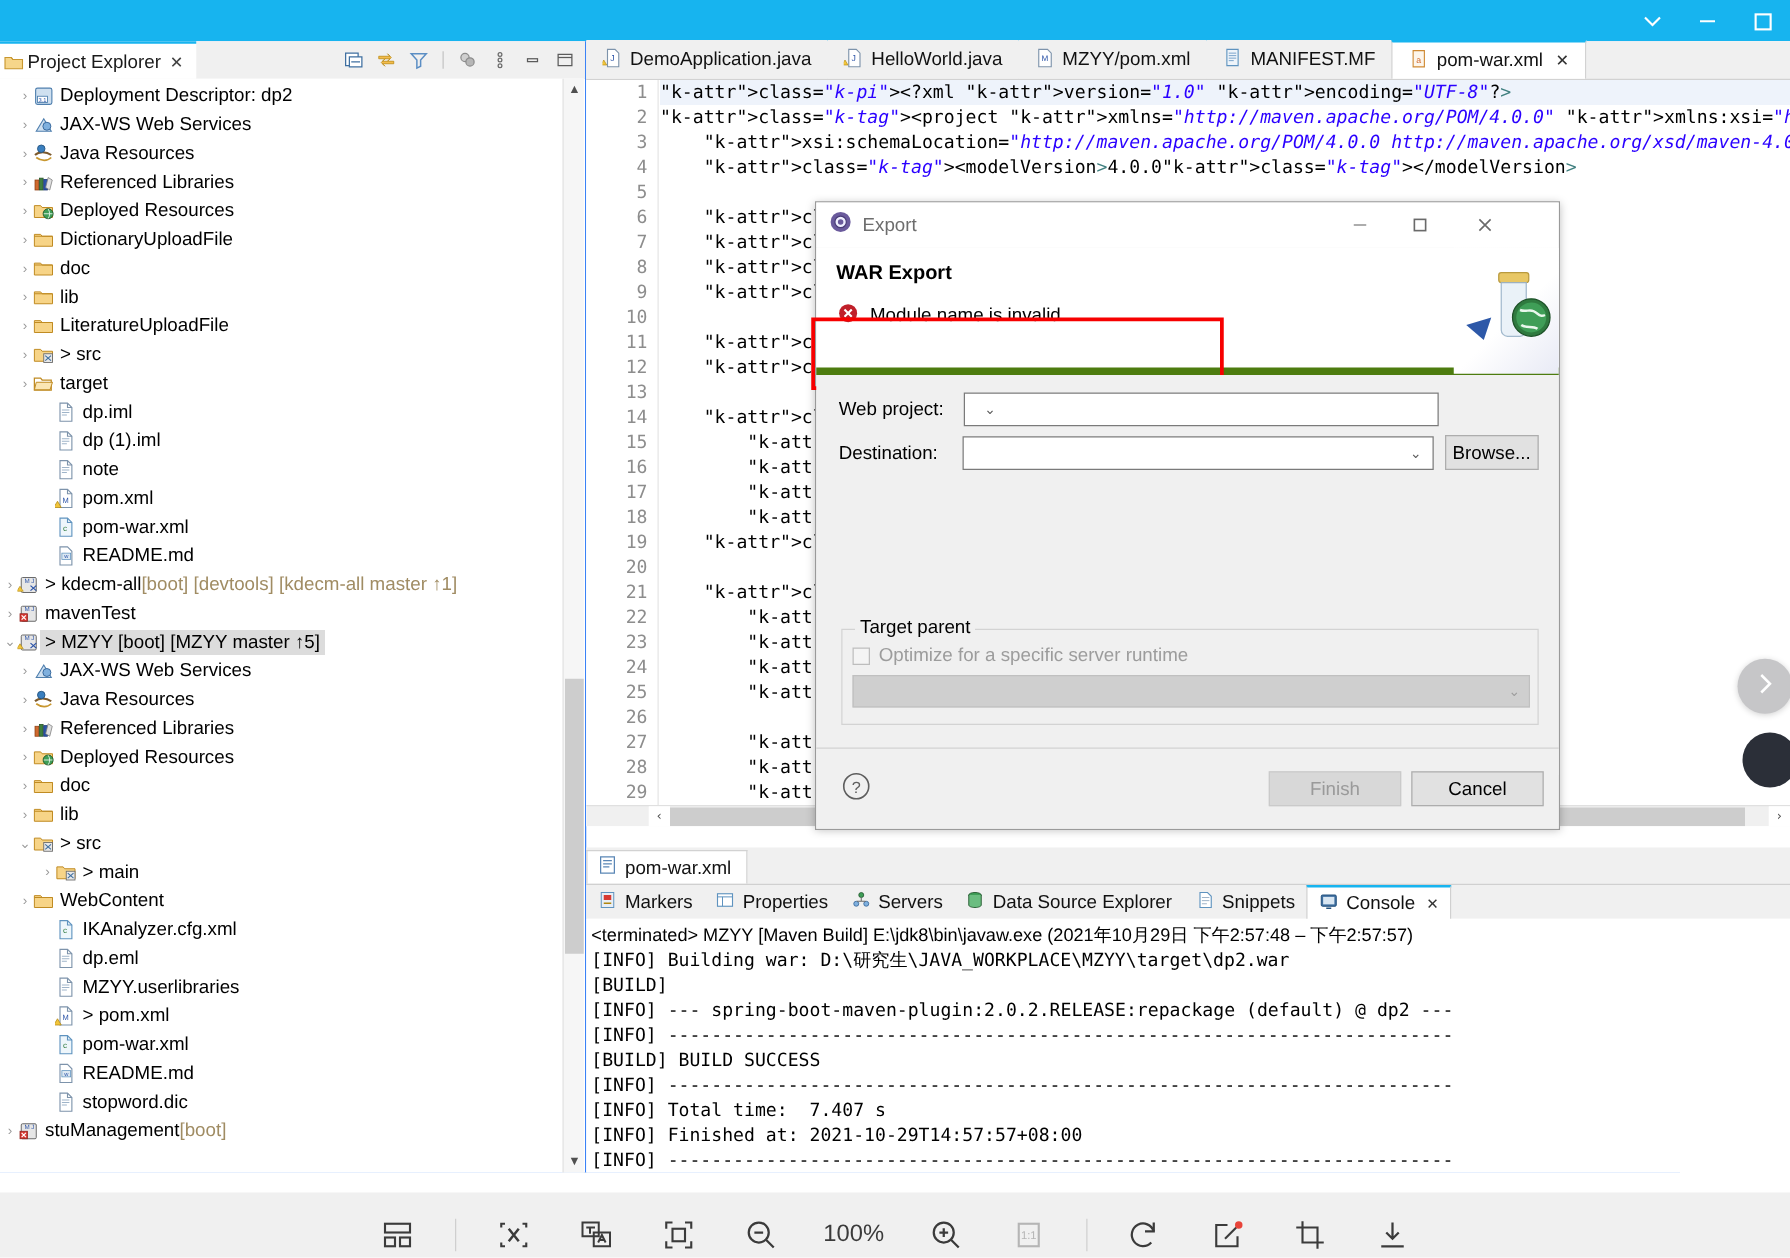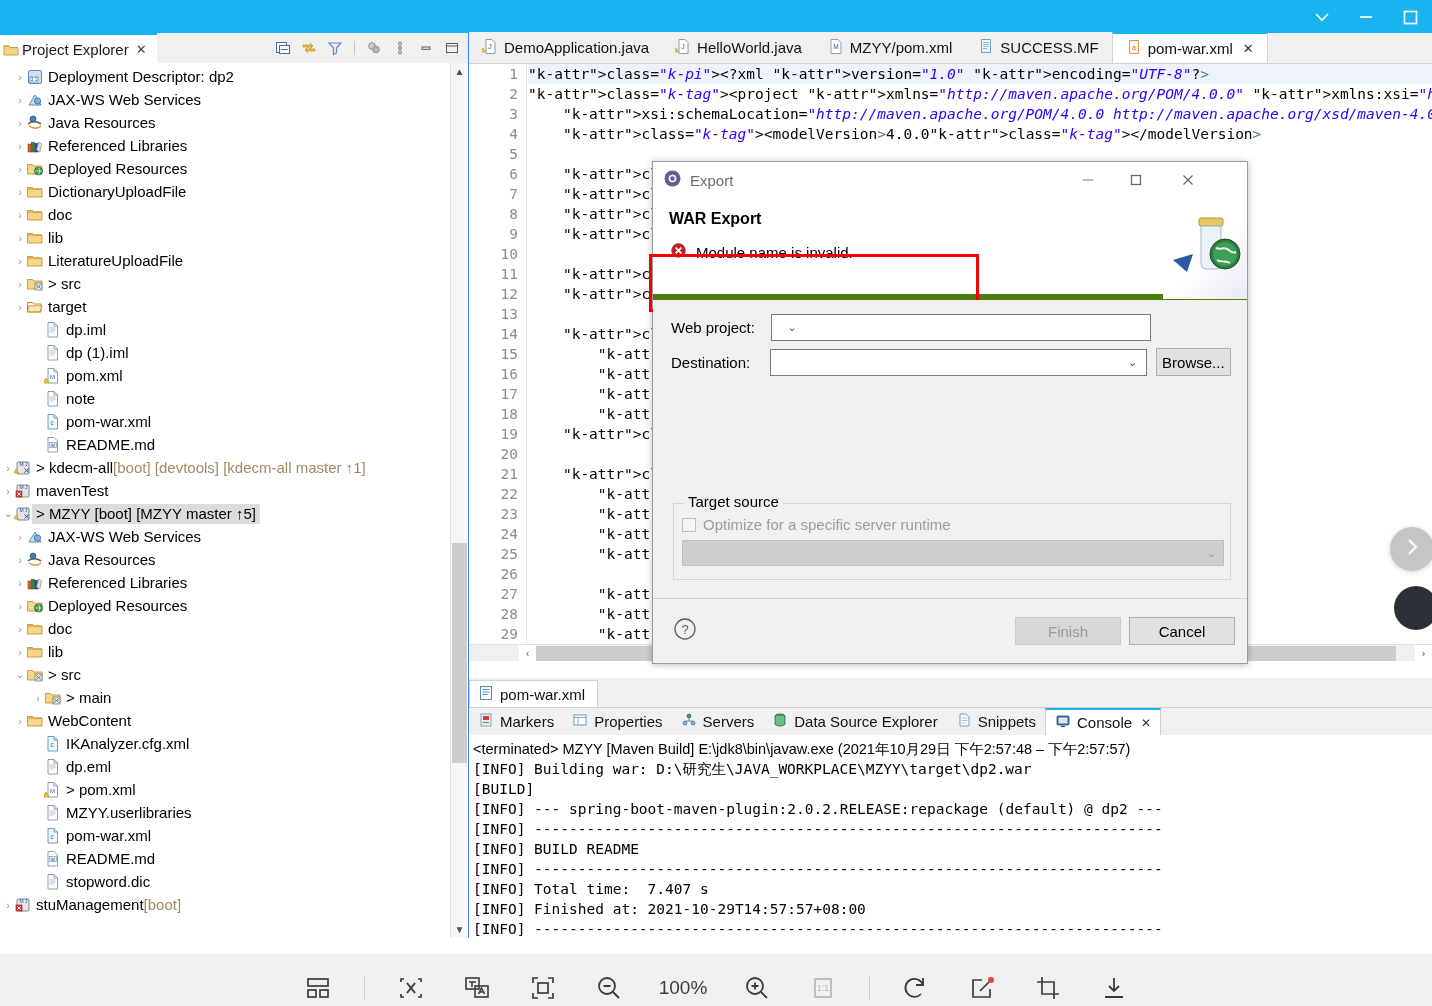--- a/index.html
+++ b/index.html
@@ -379,33 +379,33 @@
                   <path d="M10 1.5V5h3.5" fill="none" stroke="#7d93ab" stroke-width=".9"></path>
                   <path d="M5.5 7h6M5.5 9h6M5.5 11h4" stroke="#9fb4c9" stroke-width=".8"></path>
                 </svg></span>
               <span class="lbl">dp (1).iml</span>
             </div>
             <div class="row ind2">
               <span class="arrow"></span>
               <span class="ico"><svg width="18" height="18" viewBox="0 0 18 18">
                   <path d="M4 1.5h6l3.5 3.5v11H4z" fill="#fff" stroke="#7d93ab" stroke-width=".9"></path>
                   <path d="M10 1.5V5h3.5" fill="none" stroke="#7d93ab" stroke-width=".9"></path>
+                  <path d="M5.5 7h6M5.5 9h6M5.5 11h4" stroke="#9fb4c9" stroke-width=".8"></path>
+                </svg></span>
+              <span class="lbl">note</span>
+            </div>
+            <div class="row ind2">
+              <span class="arrow"></span>
+              <span class="ico"><svg width="18" height="18" viewBox="0 0 18 18">
+                  <path d="M4 1.5h6l3.5 3.5v11H4z" fill="#fff" stroke="#7d93ab" stroke-width=".9"></path>
+                  <path d="M10 1.5V5h3.5" fill="none" stroke="#7d93ab" stroke-width=".9"></path>
                   <text x="8.5" y="12" font-size="6" text-anchor="middle" fill="#2c54a8" font-family="Liberation Sans, sans-serif">M</text>
                   <path d="M2 11l3 5h-6z" fill="#f2c53b" stroke="#b0860e" stroke-width=".6"></path>
                 </svg></span>
               <span class="lbl">pom.xml</span>
-            </div>
-            <div class="row ind2">
-              <span class="arrow"></span>
-              <span class="ico"><svg width="18" height="18" viewBox="0 0 18 18">
-                  <path d="M4 1.5h6l3.5 3.5v11H4z" fill="#fff" stroke="#7d93ab" stroke-width=".9"></path>
-                  <path d="M10 1.5V5h3.5" fill="none" stroke="#7d93ab" stroke-width=".9"></path>
-                  <path d="M5.5 7h6M5.5 9h6M5.5 11h4" stroke="#9fb4c9" stroke-width=".8"></path>
-                </svg></span>
-              <span class="lbl">note</span>
             </div>
             <div class="row ind2">
               <span class="arrow"></span>
               <span class="ico"><svg width="18" height="18" viewBox="0 0 18 18">
                   <path d="M4 1.5h6l3.5 3.5v11H4z" fill="#eef6fb" stroke="#5f93bf" stroke-width=".9"></path>
                   <path d="M10 1.5V5h3.5" fill="none" stroke="#5f93bf" stroke-width=".9"></path>
                   <text x="8" y="11.5" font-size="6.5" text-anchor="middle" fill="#2f7a3f" font-family="Liberation Sans, sans-serif">c</text>
                 </svg></span>
               <span class="lbl">pom-war.xml</span>
             </div>
@@ -546,33 +546,33 @@
                   <path d="M10 1.5V5h3.5" fill="none" stroke="#7d93ab" stroke-width=".9"></path>
                   <path d="M5.5 7h6M5.5 9h6M5.5 11h4" stroke="#9fb4c9" stroke-width=".8"></path>
                 </svg></span>
               <span class="lbl">dp.eml</span>
             </div>
             <div class="row ind2">
               <span class="arrow"></span>
               <span class="ico"><svg width="18" height="18" viewBox="0 0 18 18">
                   <path d="M4 1.5h6l3.5 3.5v11H4z" fill="#fff" stroke="#7d93ab" stroke-width=".9"></path>
                   <path d="M10 1.5V5h3.5" fill="none" stroke="#7d93ab" stroke-width=".9"></path>
+                  <path d="M5.5 7h6M5.5 9h6M5.5 11h4" stroke="#9fb4c9" stroke-width=".8"></path>
+                </svg></span>
+              <span class="lbl">MZYY.userlibraries</span>
+            </div>
+            <div class="row ind2">
+              <span class="arrow"></span>
+              <span class="ico"><svg width="18" height="18" viewBox="0 0 18 18">
+                  <path d="M4 1.5h6l3.5 3.5v11H4z" fill="#fff" stroke="#7d93ab" stroke-width=".9"></path>
+                  <path d="M10 1.5V5h3.5" fill="none" stroke="#7d93ab" stroke-width=".9"></path>
                   <text x="8.5" y="12" font-size="6" text-anchor="middle" fill="#2c54a8" font-family="Liberation Sans, sans-serif">M</text>
                   <path d="M2 11l3 5h-6z" fill="#f2c53b" stroke="#b0860e" stroke-width=".6"></path>
                 </svg></span>
               <span class="lbl">&gt; pom.xml</span>
-            </div>
-            <div class="row ind2">
-              <span class="arrow"></span>
-              <span class="ico"><svg width="18" height="18" viewBox="0 0 18 18">
-                  <path d="M4 1.5h6l3.5 3.5v11H4z" fill="#fff" stroke="#7d93ab" stroke-width=".9"></path>
-                  <path d="M10 1.5V5h3.5" fill="none" stroke="#7d93ab" stroke-width=".9"></path>
-                  <path d="M5.5 7h6M5.5 9h6M5.5 11h4" stroke="#9fb4c9" stroke-width=".8"></path>
-                </svg></span>
-              <span class="lbl">MZYY.userlibraries</span>
             </div>
             <div class="row ind2">
               <span class="arrow"></span>
               <span class="ico"><svg width="18" height="18" viewBox="0 0 18 18">
                   <path d="M4 1.5h6l3.5 3.5v11H4z" fill="#eef6fb" stroke="#5f93bf" stroke-width=".9"></path>
                   <path d="M10 1.5V5h3.5" fill="none" stroke="#5f93bf" stroke-width=".9"></path>
                   <text x="8" y="11.5" font-size="6.5" text-anchor="middle" fill="#2f7a3f" font-family="Liberation Sans, sans-serif">c</text>
                 </svg></span>
               <span class="lbl">pom-war.xml</span>
             </div>
@@ -639,21 +639,21 @@
                 <path d="M3 1.5h7l3 3v11H3z" fill="#fff" stroke="#7d93ab" stroke-width=".9"></path>
                 <text x="8" y="11" font-size="6.5" text-anchor="middle" fill="#2c54a8" font-family="Liberation Sans, sans-serif">M</text>
               </svg></span>
             <span>MZYY/pom.xml</span>
           </div>
           <div class="etab">
             <span><svg width="16" height="16" viewBox="0 0 16 16">
                 <path d="M3.5 1.5h9v13h-9z" fill="#eef4fa" stroke="#5f93bf" stroke-width=".9"></path>
                 <path d="M5 4.5h6M5 6.5h6M5 8.5h6M5 10.5h4" stroke="#7ba4cb" stroke-width=".8"></path>
               </svg></span>
-            <span>SUCCESS.MF</span>
+            <span>MANIFEST.MF</span>
           </div>
           <div class="etab active">
             <span><svg width="16" height="16" viewBox="0 0 16 16">
                 <path d="M3.5 1.5h9v13h-9z" fill="#fdf6ec" stroke="#cf8a33" stroke-width=".9"></path>
                 <text x="8" y="11" font-size="7" text-anchor="middle" fill="#cf6a2e" font-family="Liberation Sans, sans-serif">a</text>
               </svg></span>
             <span>pom-war.xml</span>
             <span class="fx">✕</span>
           </div>
         </div>
@@ -790,21 +790,21 @@
           </div>
         </div>
 
       <div class="console">
         <div class="cterm">&lt;terminated&gt; MZYY [Maven Build] E:\jdk8\bin\javaw.exe  (2021年10月29日 下午2:57:48 – 下午2:57:57)</div>
         <div id="console-lines">
             <div class="cout">[INFO] Building war: D:\研究生\JAVA_WORKPLACE\MZYY\target\dp2.war</div>
             <div class="cout">[BUILD]</div>
             <div class="cout">[INFO] --- spring-boot-maven-plugin:2.0.2.RELEASE:repackage (default) @ dp2 ---</div>
             <div class="cout">[INFO] ------------------------------------------------------------------------</div>
-            <div class="cout">[INFO] BUILD README</div>
+            <div class="cout">[BUILD] BUILD SUCCESS</div>
             <div class="cout">[INFO] ------------------------------------------------------------------------</div>
             <div class="cout">[INFO] Total time:  7.407 s</div>
             <div class="cout">[INFO] Finished at: 2021-10-29T14:57:57+08:00</div>
             <div class="cout">[INFO] ------------------------------------------------------------------------</div>
           </div>
       </div>
     </div>
 
     <div class="dlg">
       <div class="dlg-title">
@@ -869,21 +869,21 @@
         <div class="fld" style="left:18px; top:48px; width:560px;">
           <span class="lab" style="width:100px">Destination:</span>
           <span class="combo" style="width:380px">
             <span class="cv"></span>
             <span class="cc">⌄</span>
           </span>
           <span class="btn" style="width:76px; margin-left:9px;">Browse...</span>
         </div>
 
         <div class="group">
-          <span class="gtitle">Target source</span>
+          <span class="gtitle">Target parent</span>
           <span class="chk" style="position:absolute; left:8px; top:12px; color:#9c9c9c;">
             <span class="cbox" style="border-color:#bdbdbd; background:#f4f4f4;"></span>
             <span>Optimize for a specific server runtime</span>
           </span>
           <span style="position:absolute; left:8px; top:36px; width:542px; height:26px; background:#cfcfcf; border:1px solid #c0c0c0; display:flex; align-items:center; padding:0 7px;">
             <span style="flex:1; font-size:15px; color:#8f8f8f;"></span>
             <span style="color:#9b9b9b; font-size:11px;">⌄</span>
           </span>
         </div>
 

